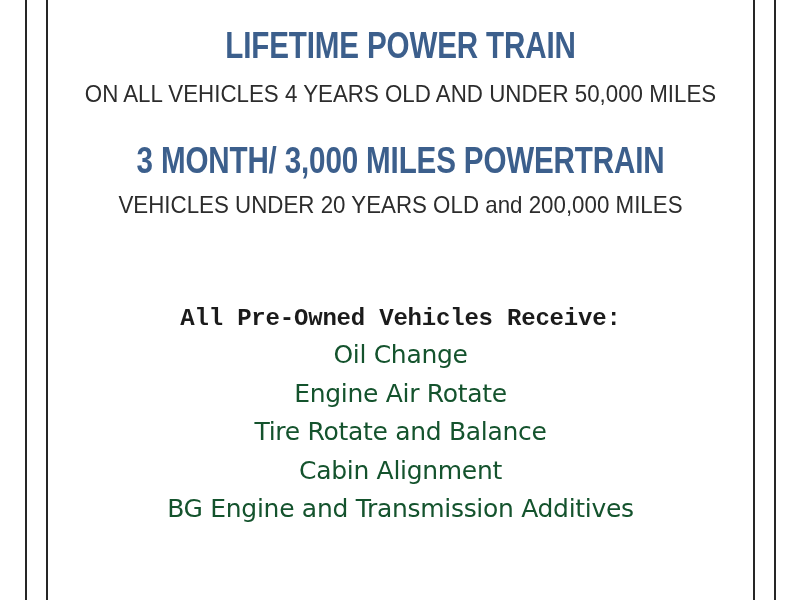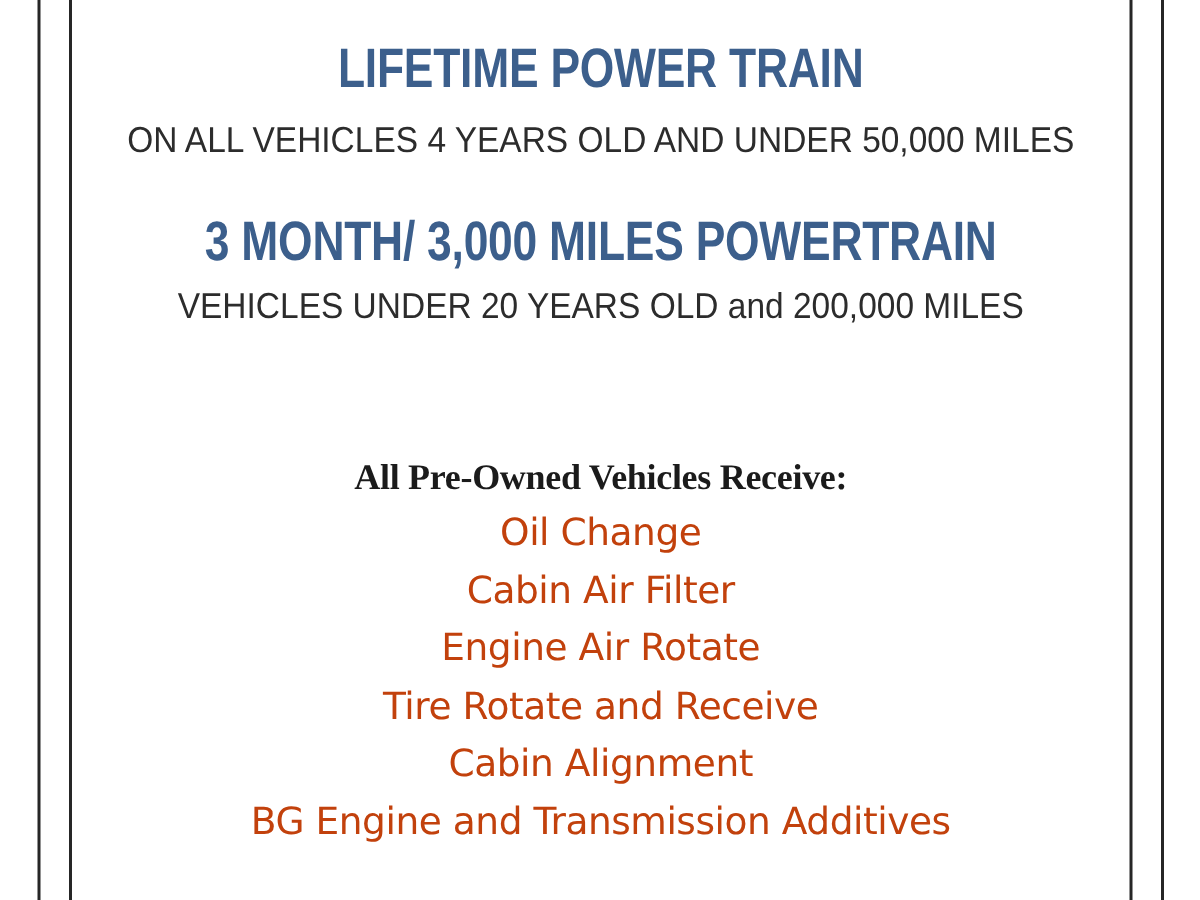--- a/index.html
+++ b/index.html
@@ -82,29 +82,29 @@
 
   
   .services {
     position: absolute;
     left: 0;
     top: 302px;
     width: 100%;
   }
   .services-title {
     color: #1b1b1b;
-    font-family: Liberation Serif, serif;
+    font-family: Liberation Mono, monospace;
     font-weight: bold;
     font-size: 24px;
     line-height: 34px;
     letter-spacing: -0.2px;
     white-space: nowrap;
   }
   .service-item {
-    color: #c2410c;
+    color: #14532d;
     font-family: "DejaVu Sans", sans-serif;
     font-weight: normal;
     font-size: 25px;
     line-height: 38.5px;
     letter-spacing: -0.3px;
     white-space: nowrap;
   }
 </style>
 </head>
 <body>
@@ -124,21 +124,20 @@
 
     <div class="blue-head" id="head-2">3 MONTH/ 3,000 MILES POWERTRAIN</div>
 
     <div class="sub-head" id="sub-2">VEHICLES UNDER 20 YEARS OLD and 200,000 MILES</div>
 
     <div class="services">
 
       <div class="services-title">All Pre-Owned Vehicles Receive:</div>
 
       <div class="service-item">Oil Change</div>
-      <div class="service-item">Cabin Air Filter</div>
       <div class="service-item">Engine Air Rotate</div>
-      <div class="service-item">Tire Rotate and Receive</div>
+      <div class="service-item">Tire Rotate and Balance</div>
       <div class="service-item">Cabin Alignment</div>
       <div class="service-item">BG Engine and Transmission Additives</div>
 
     </div>
   </div>
 </div>
 
 </body></html>

